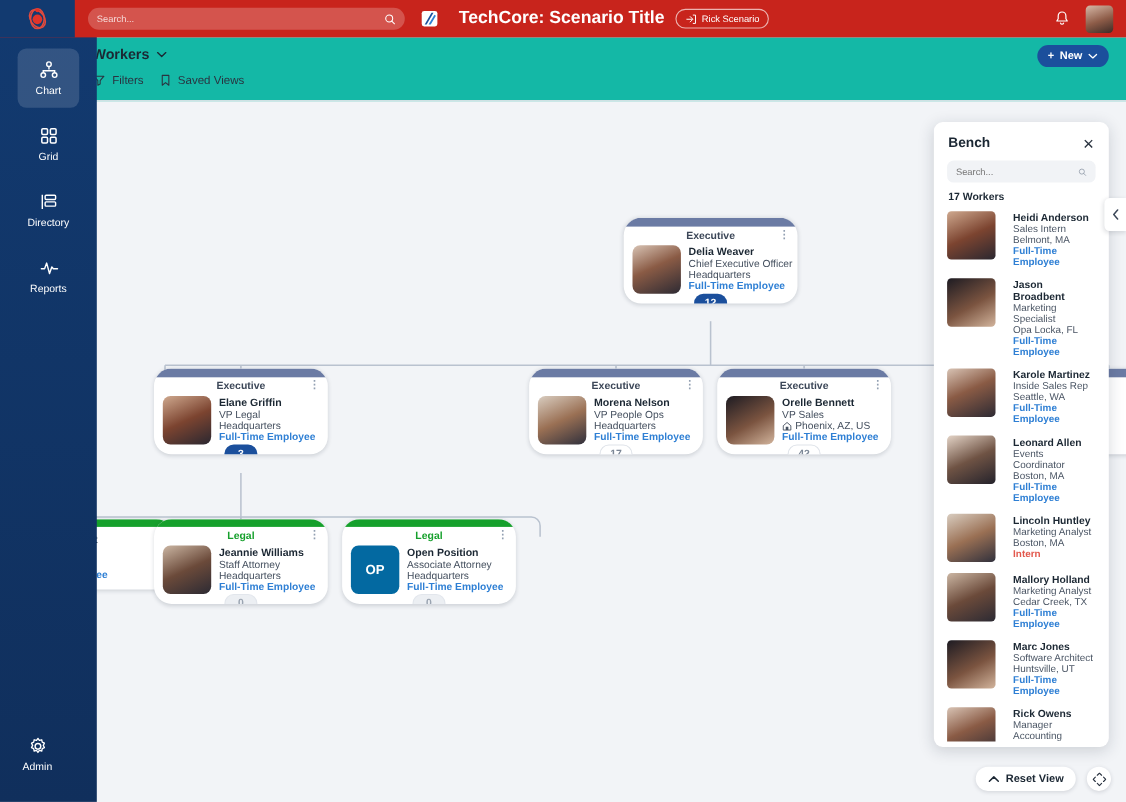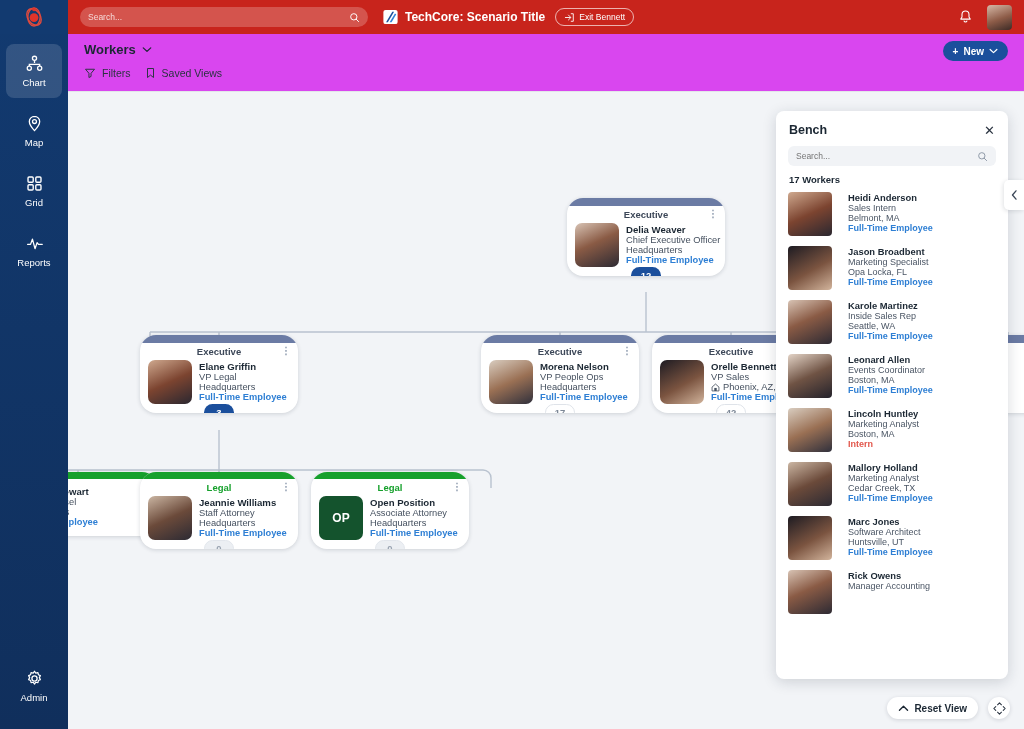--- a/index.html
+++ b/index.html
@@ -23,56 +23,56 @@
     margin-left: 12px; width: 288px; height: 20px; border-radius: 10px;
     background: rgba(255,255,255,0.22);
     display: flex; align-items: center; padding: 0 8px;
   }
   .topsearch input {
     flex: 1; background: transparent; border: 0; outline: none;
     color: #fff; font-size: 8.5px; font-family: "Liberation Sans", sans-serif;
   }
   .topsearch input::placeholder { color: rgba(255,255,255,0.78); }
   .scenario {
-    margin-left: 14px; display: flex; align-items: center; gap: 6px;
-    color: #fff; font-size: 12px; font-weight: bold;
+    margin-left: 14px; display: flex; align-items: center; gap: 18px;
+    color: #fff; font-size: 16px; font-weight: bold;
   }
   .exit-chip {
     margin-left: 10px; display: flex; align-items: center; gap: 4px;
     border: 1px solid rgba(255,255,255,0.65); border-radius: 11px;
     height: 18px; padding: 0 8px; color: #fff; font-size: 8.5px;
   }
   .top-right {
     margin-left: auto; display: flex; align-items: center; gap: 14px;
     padding-right: 12px;
   }
   .avatar-top {
     width: 25px; height: 25px; border-radius: 4px; overflow: hidden;
     background: linear-gradient(160deg,#d7b9a8 0%,#8d5c48 55%,#3c2b26 100%);
   }
 
   
   .sidebar {
-    position: absolute; top: 0; left: 0; width: 68px; height: 729px;
+    position: absolute; top: 0; left: 0; width: 88px; height: 729px;
     background: linear-gradient(180deg,#123a70 0%,#102f5c 100%);
     padding-top: 44px; z-index: 35;
   }
   .nav-item {
     width: 56px; margin: 0 auto 6px; height: 54px; border-radius: 8px;
     display: flex; flex-direction: column; align-items: center;
     justify-content: center; gap: 4px; color: #fff; cursor: pointer;
   }
   .nav-item.active { background: rgba(255,255,255,0.14); }
   .nav-label { font-size: 9.5px; }
   .nav-admin { position: absolute; bottom: 10px; left: 6px; }
 
   
   .toolbar {
     position: absolute; top: 34px; left: 68px; width: 956px; height: 58px;
-    background: #d946ef; border-bottom: 1px solid #e3e6ea; z-index: 30;
+    background: #14b8a6; border-bottom: 1px solid #e3e6ea; z-index: 30;
   }
   .tb-title {
     position: absolute; left: 16px; top: 8px;
     font-size: 13px; font-weight: bold; color: #1b2733;
     display: flex; align-items: center; gap: 6px;
   }
   .tb-row2 { position: absolute; left: 16px; top: 33px; display: flex; gap: 14px; }
   .tb-btn {
     display: flex; align-items: center; gap: 6px;
     font-size: 10.5px; color: #2a3340; cursor: pointer;
@@ -108,21 +108,21 @@
   .kebab {
     position: absolute; right: 7px; top: 3px; color: #93a0b2;
     font-size: 10px; letter-spacing: 0; line-height: 9px; cursor: pointer;
   }
   .card-body { display: flex; gap: 7px; padding: 2px 8px 9px 8px; }
   .ph {
     width: 44px; height: 44px; border-radius: 7px; flex: 0 0 44px;
     overflow: hidden;
   }
   .ph.op {
-    background: #14532d; color: #fff; display: flex; align-items: center;
+    background: #0369a1; color: #fff; display: flex; align-items: center;
     justify-content: center; font-size: 12px; font-weight: bold;
   }
   .cinfo { min-width: 0; padding-top: 1px; }
   .cname { font-size: 9.6px; font-weight: bold; color: #1b2733; white-space: nowrap; }
   .crole, .cloc { font-size: 9.3px; color: #45505f; white-space: nowrap; }
   .cloc { display: flex; align-items: center; gap: 3px; }
   .ctype { font-size: 9.3px; color: #2e7fd4; font-weight: bold; white-space: nowrap; }
   .badge {
     position: absolute; left: 50%; transform: translateX(-50%);
     min-width: 30px; height: 17px; border-radius: 9px;
@@ -135,21 +135,21 @@
   
   .p1 { background: linear-gradient(155deg,#d8c3b4 0%,#8a5b45 45%,#2d2a33 100%); }
   .p2 { background: linear-gradient(155deg,#cfa98f 0%,#7c4430 50%,#2a2730 100%); }
   .p3 { background: linear-gradient(155deg,#d9cdc0 0%,#9a7054 50%,#30303c 100%); }
   .p4 { background: linear-gradient(150deg,#1d1b22 0%,#7b5440 55%,#d2b49c 100%); }
   .p5 { background: linear-gradient(155deg,#e3d3c6 0%,#6f5344 50%,#24222b 100%); }
   .p6 { background: linear-gradient(155deg,#cbb6a3 0%,#6b4a3a 50%,#2c2a33 100%); }
 
   
   .bench {
-    position: absolute; right: 16px; top: 19px; width: 232px; height: 568px;
+    position: absolute; right: 16px; top: 19px; width: 159px; height: 568px;
     background: #fff; border-radius: 8px;
     box-shadow: 0 3px 14px rgba(22,33,56,0.17); overflow: hidden; z-index: 25;
   }
   .bench-head {
     display: flex; align-items: center; justify-content: space-between;
     padding: 12px 13px 6px;
   }
   .bench-title { font-size: 12.5px; font-weight: bold; color: #1b2733; }
   .bench-x { font-size: 13px; color: #2a3340; cursor: pointer; line-height: 1; }
   .bench-search {
@@ -220,21 +220,21 @@
         <path d="M4 15 L11 3 L13 3 L6 15 Z" fill="#1b4f9c"></path>
         <path d="M8 15 L14 5 L15.5 6 L10.2 15 Z" fill="#2e7fd4"></path>
       </svg>
       <span>TechCore: Scenario Title</span>
     </div>
     <div class="exit-chip">
       <svg width="11" height="11" viewBox="0 0 16 16">
         <path d="M2 8 h7 M6.5 4.5 L10 8 L6.5 11.5" fill="none" stroke="#fff" stroke-width="1.3" stroke-linecap="round" stroke-linejoin="round"></path>
         <path d="M10.5 2.5 h3 v11 h-3" fill="none" stroke="#fff" stroke-width="1.3" stroke-linecap="round"></path>
       </svg>
-      <span>Exit Bennett</span>
+      <span>Rick Scenario</span>
     </div>
     <div class="top-right">
       <svg width="15" height="16" viewBox="0 0 18 19">
         <path d="M9 2.2 c-2.6 0 -4.2 1.9 -4.2 4.3 v3.1 l-1.5 2.4 h11.4 l-1.5 -2.4 v-3.1 c0 -2.4 -1.6 -4.3 -4.2 -4.3 z" fill="none" stroke="#ffffff" stroke-width="1.3" stroke-linejoin="round"></path>
         <path d="M7.3 14.3 a1.8 1.8 0 0 0 3.4 0" fill="none" stroke="#ffffff" stroke-width="1.3" stroke-linecap="round"></path>
       </svg>
       <div class="avatar-top"></div>
     </div>
   </div>
 
@@ -244,40 +244,43 @@
       <svg width="19" height="19" viewBox="0 0 22 22">
         <circle cx="11" cy="5" r="2.4" fill="none" stroke="#fff" stroke-width="1.5"></circle>
         <circle cx="5" cy="16.5" r="2.4" fill="none" stroke="#fff" stroke-width="1.5"></circle>
         <circle cx="17" cy="16.5" r="2.4" fill="none" stroke="#fff" stroke-width="1.5"></circle>
         <path d="M11 7.5 v3 M5 14 v-2 h12 v2" fill="none" stroke="#fff" stroke-width="1.5"></path>
       </svg>
       <span class="nav-label">Chart</span>
     </div>
 
 
-    <div class="nav-item">
-      <svg width="19" height="19" viewBox="0 0 22 22">
-        <path d="M11 2.8 c-3.3 0 -6 2.6 -6 5.9 c0 4.3 6 10.5 6 10.5 s6 -6.2 6 -10.5 c0 -3.3 -2.7 -5.9 -6 -5.9 z" fill="none" stroke="#fff" stroke-width="1.5"></path>
-        <circle cx="11" cy="8.7" r="2.3" fill="none" stroke="#fff" stroke-width="1.5"></circle>
-      </svg>
-      <span class="nav-label">Map</span>
-    </div>
 
     <div class="nav-item">
       <svg width="19" height="19" viewBox="0 0 22 22">
         <g fill="none" stroke="#fff" stroke-width="1.6">
           <rect x="3.5" y="3.5" width="6" height="6" rx="1.2"></rect>
           <rect x="12.5" y="3.5" width="6" height="6" rx="1.2"></rect>
           <rect x="3.5" y="12.5" width="6" height="6" rx="1.2"></rect>
           <rect x="12.5" y="12.5" width="6" height="6" rx="1.2"></rect>
         </g>
       </svg>
       <span class="nav-label">Grid</span>
     </div>
 
+    <div class="nav-item">
+      <svg width="19" height="19" viewBox="0 0 22 22">
+        <g fill="none" stroke="#fff" stroke-width="1.5">
+          <line x1="4" y1="3.5" x2="4" y2="18.5"></line>
+          <rect x="7" y="4" width="11" height="4.5" rx="1"></rect>
+          <rect x="7" y="11" width="11" height="4.5" rx="1"></rect>
+        </g>
+      </svg>
+      <span class="nav-label">Directory</span>
+    </div>
 
     <div class="nav-item">
       <svg width="19" height="19" viewBox="0 0 22 22">
         <path d="M3 12 h3.4 l2.2 -6 l3 11 l2.4 -7 l1.6 2 h4.4" fill="none" stroke="#fff" stroke-width="1.5" stroke-linecap="round" stroke-linejoin="round"></path>
       </svg>
       <span class="nav-label">Reports</span>
     </div>
 
     <div class="nav-item nav-admin">
       <svg width="19" height="19" viewBox="0 0 22 22">

